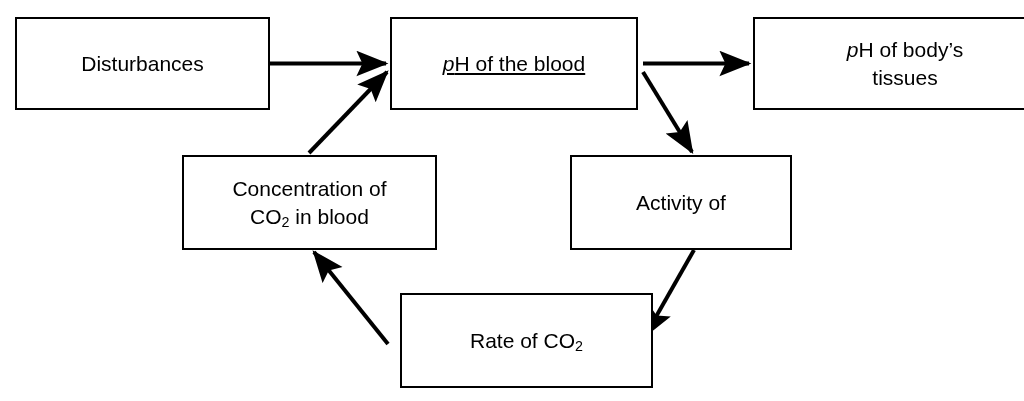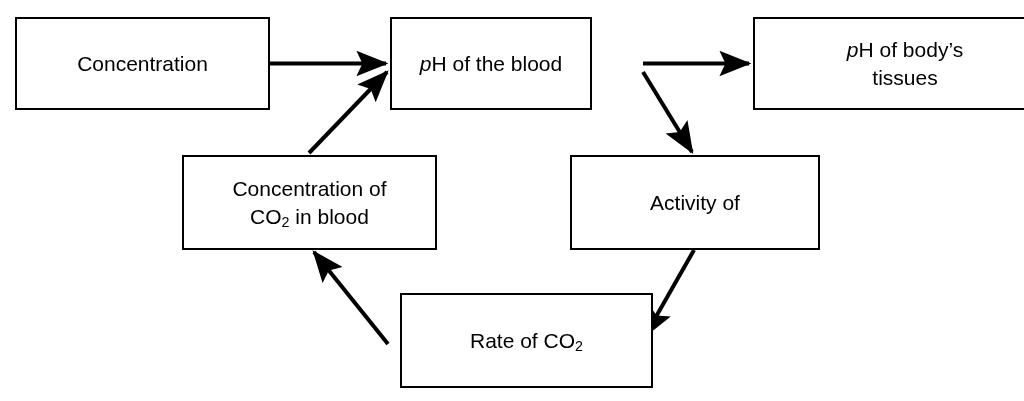--- a/index.html
+++ b/index.html
@@ -46,24 +46,24 @@
   .ital {
     font-style: italic;
   }
   sub {
     font-size: 0.68em;
     line-height: 0;
     vertical-align: -0.22em;
   }
   
   #node-disturbances   { left: 15px;  top: 17px;  width: 255px; height: 93px; }
-  #node-ph-blood       { left: 390px; top: 17px;  width: 202px; height: 93px; }
+  #node-ph-blood       { left: 390px; top: 17px;  width: 248px; height: 93px; text-decoration: underline; }
   #node-ph-tissues     { left: 753px; top: 17px;  width: 304px; height: 93px; }
   #node-concentration  { left: 182px; top: 155px; width: 255px; height: 95px; }
-  #node-activity       { left: 570px; top: 155px; width: 250px; height: 95px; text-align: right; }
+  #node-activity       { left: 570px; top: 155px; width: 222px; height: 95px; text-align: right; }
   #node-rate           { left: 400px; top: 293px; width: 253px; height: 95px; }
 </style>
 </head>
 <body>
 
 <div id="diagram-root">
 
   <svg class="arrow-layer" viewBox="0 0 1024 401" width="1024" height="401">
     <defs>
       <marker id="ah" markerWidth="9" markerHeight="9" refX="7.4" refY="3.2" orient="auto" markerUnits="strokeWidth">
@@ -78,21 +78,21 @@
     <line x1="643" y1="63.5" x2="749" y2="63.5" stroke="#000000" stroke-width="4" marker-end="url(#ah)"></line>
 
     <line x1="643" y1="72" x2="692" y2="152" stroke="#000000" stroke-width="4" marker-end="url(#ah)"></line>
 
     <line x1="694" y1="250" x2="645" y2="336" stroke="#000000" stroke-width="4" marker-end="url(#ah)"></line>
 
     <line x1="388" y1="344" x2="314" y2="252" stroke="#000000" stroke-width="4" marker-end="url(#ah)"></line>
   </svg>
 
   <div class="node-box" id="node-disturbances">
-    <span class="node-label">Concentration</span>
+    <span class="node-label">Disturbances</span>
   </div>
 
   <div class="node-box" id="node-ph-blood">
     <span class="node-label"><span class="ital">p</span><span>H of the blood</span></span>
   </div>
 
   <div class="node-box" id="node-ph-tissues">
     <span class="node-label"><span class="ital">p</span><span>H of body’s</span><br><span>tissues</span></span>
   </div>
 

